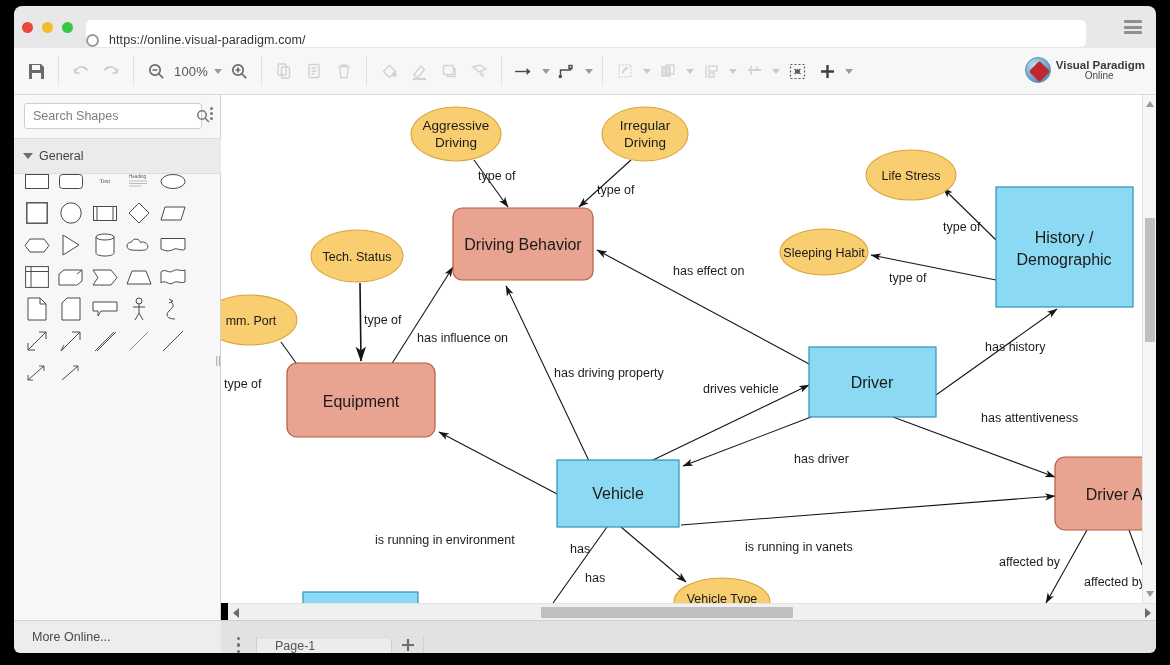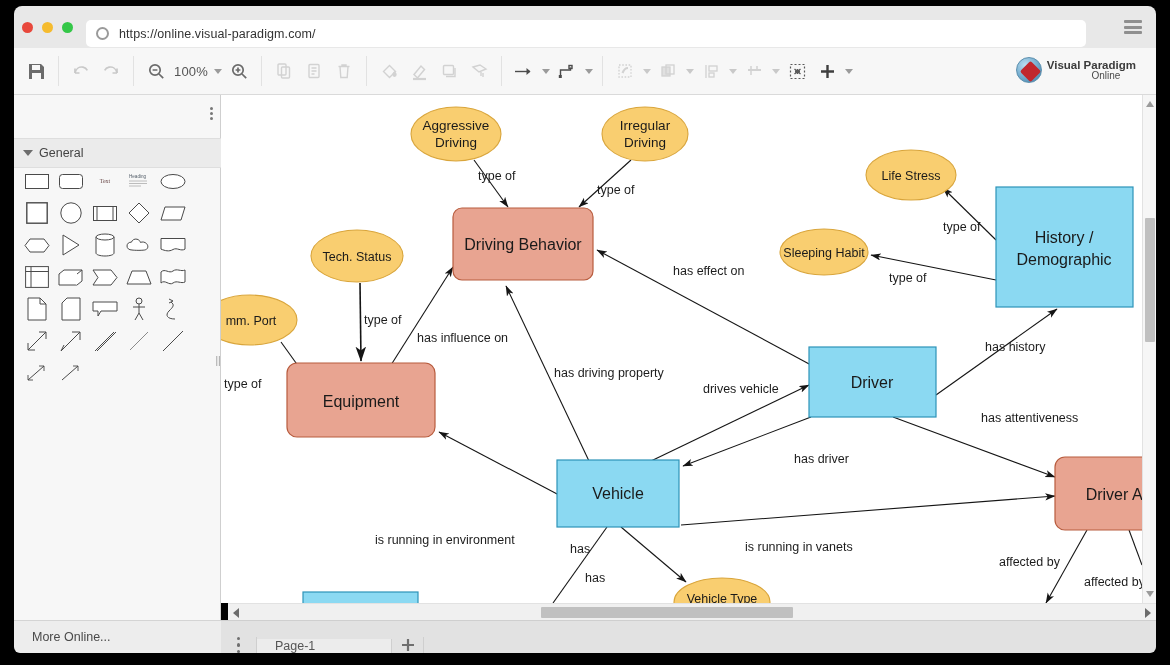--- a/index.html
+++ b/index.html
@@ -29,22 +29,21 @@
   }
   .dot { width: 11px; height: 11px; border-radius: 50%; }
   .dot.red { background: #e8483c; }
   .dot.yellow { background: #f5bb2e; }
   .dot.green { background: #34c748; }
   .urlbar {
     position: absolute; left: 72px; top: 14px;
     width: 1000px; height: 27px;
     background: #ffffff;
     border-radius: 5px;
-    display: flex; align-items: center;
-    padding-left: 10px;
+    display: flex; align-items: flex-end;
   }
   .url-reload {
     width: 13px; height: 13px; border-radius: 50%;
     border: 2px solid #9a9a9a;
     margin-right: 10px; flex: none;
   }
   .url-text {
     font-size: 12.5px; color: #333; letter-spacing: 0.1px;
   }
   .hamburger {
@@ -81,22 +80,22 @@
     letter-spacing: .2px;
   }
   .caret {
     width: 0; height: 0; margin-left: 3px; margin-right: 2px;
     border-left: 4px solid transparent;
     border-right: 4px solid transparent;
     border-top: 5px solid #9b9b9b;
   }
   .caret.dim { border-top-color: #c9c9c9; }
   .vp-logo {
-    position: absolute; right: 20px; top: 9px;
-    display: flex; align-items: center; gap: 5px; text-align: center;
+    position: absolute; right: 11px; top: 9px;
+    display: flex; align-items: center; gap: 5px;
   }
   .vp-globe {
     width: 26px; height: 26px; border-radius: 50%;
     background: radial-gradient(circle at 35% 30%, #bcdff2 0%, #6fa9cc 55%, #3d7ba0 100%);
     position: relative;
     border: 1px solid #5b8fae;
   }
   .vp-globe:after {
     content: ""; position: absolute; left: 6px; top: 6px;
     width: 15px; height: 15px; background: #c1272d;
@@ -128,21 +127,21 @@
   }
   .search-row input::placeholder { color: #7d7d7d; }
   .search-icon { color: #777; display: flex; }
   .kebab {
     position: absolute; left: 196px; top: 12px;
     display: flex; flex-direction: column; gap: 2px; align-items: center;
   }
   .kebab i { width: 3px; height: 3px; border-radius: 50%; background: #777; display: block; }
   .section-head {
     position: absolute; left: 0; top: 43px;
-    width: 207px; height: 30px;
+    width: 207px; height: 36px;
     display: flex; align-items: center; gap: 6px;
     padding-left: 9px;
     background: #ebebeb;
     border-top: 1px solid #dedede;
     border-bottom: 1px solid #dedede;
   }
   .tri {
     width: 0; height: 0;
     border-left: 5px solid transparent;
     border-right: 5px solid transparent;
@@ -437,20 +436,29 @@
     <div class="vp-logo">
       <div class="vp-globe"></div>
       <div class="vp-text">
         <div class="vp-t1">Visual Paradigm</div>
         <div class="vp-t2">Online</div>
       </div>
     </div>
   </div>
 
   <div class="shapes-panel">
+    <div class="search-row">
+      <input type="text" placeholder="Search Shapes" style="">
+      <span class="search-icon">
+        <svg width="14" height="14" viewBox="0 0 14 14" fill="none" stroke="#777" stroke-width="1.5">
+            <circle cx="6" cy="6" r="4.2"></circle>
+            <path d="M9.2 9.2L13 13"></path>
+          </svg>
+      </span>
+    </div>
     <div class="kebab">
         <i></i>
         <i></i>
         <i></i>
       </div>
 
     <div class="section-head">
       <span class="tri"></span>
       <span class="section-title">General</span>
     </div>

